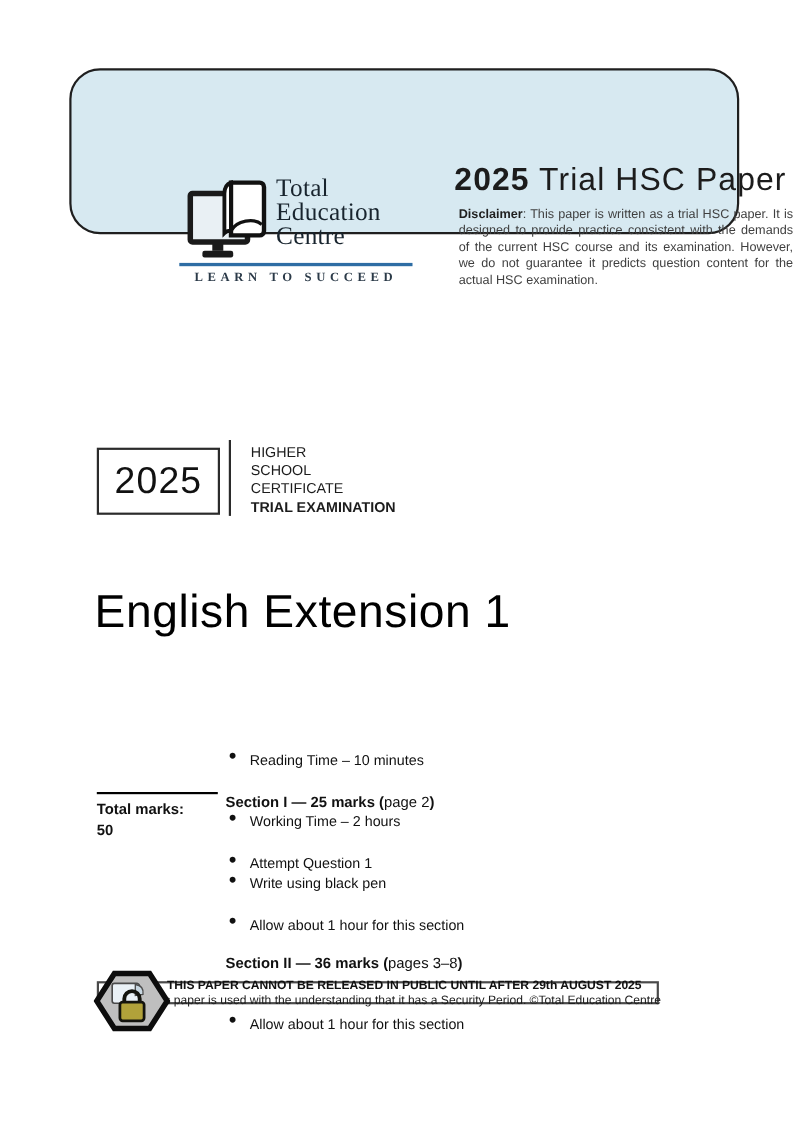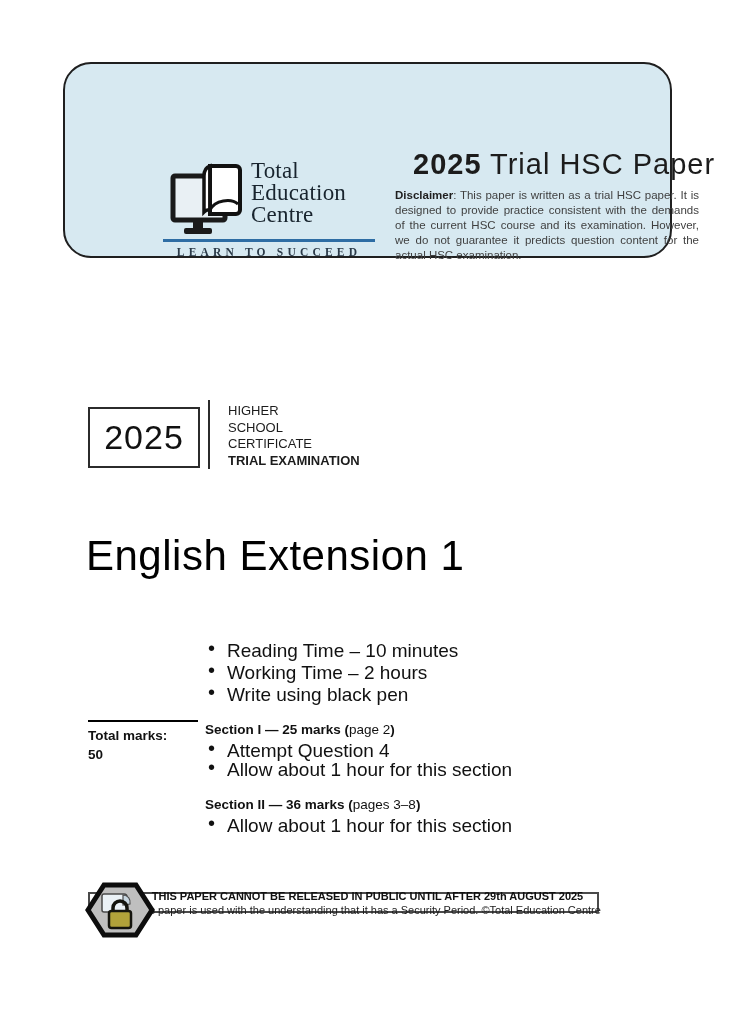--- a/index.html
+++ b/index.html
@@ -4,21 +4,21 @@
 <style>
   * { margin:0; padding:0; box-sizing:border-box; }
   body { background:#ffffff; font-family:"Liberation Sans", sans-serif; }
   .page {
     position:relative; width:729px; height:1024px; background:#ffffff;
     overflow:hidden; margin:0 auto;
   }
 
   
   .header-box {
-    position:absolute; left:63px; top:62px; width:609px; height:196px;
+    position:absolute; left:63px; top:62px; width:609px; height:151px;
     background:#d7e9f1; border:2px solid #1f1f1f; border-radius:28px;
   }
   .logo-icon { position:absolute; left:100px; top:94px; }
   .logo-name {
     position:absolute; left:186px; top:96px;
     font-family:"Liberation Serif", serif; font-size:23px; line-height:22px;
     color:#18242e; letter-spacing:0.2px;
   }
   .logo-rule {
     position:absolute; left:98px; top:175px; width:212px; height:3px;
@@ -28,21 +28,21 @@
     position:absolute; left:98px; top:182px; width:212px; text-align:center;
     font-family:"Liberation Serif", serif; font-size:11.5px; font-weight:bold;
     letter-spacing:4.2px; color:#2b3a48; white-space:nowrap;
   }
   .header-title {
     position:absolute; left:348px; top:84px; font-size:29px; color:#1c1c1c;
     letter-spacing:1px; white-space:nowrap;
   }
   .header-title .b { font-weight:bold; }
   .disclaimer {
-    position:absolute; left:330px; top:124px; width:304px;
+    position:absolute; left:352px; top:124px; width:304px;
     font-size:11.5px; line-height:15px; text-align:justify; color:#3f3f3f;
   }
   .disclaimer .b { font-weight:bold; color:#1f1f1f; }
 
   
   .badge-year-box {
     position:absolute; left:88px; top:407px; width:112px; height:61px;
     border:2px solid #2b2b2b; display:flex; align-items:center; justify-content:center;
     font-size:34px; color:#111; letter-spacing:1px;
   }
@@ -63,22 +63,23 @@
   
   .rule-head {
     border-top:2px solid #000; padding-top:4px;
     font-weight:bold; font-size:13.5px; line-height:19px; color:#111;
   }
   .gi-head { position:absolute; left:88px; top:638px; width:110px; }
   .tm-head { position:absolute; left:88px; top:720px; width:110px; }
 
   ul.bullets { list-style:none; }
   ul.bullets li {
-    position:relative; padding-left:22px; font-size:19px; line-height:16px;
+    position:relative; padding-left:22px; font-size:13px; line-height:16px;
     color:#111;
+    margin-top:40px;
   }
   ul.bullets li::before {
     content:"\2022"; position:absolute; left:3px; top:-3px; font-size:20px; color:#111;
   }
   .gi-list { position:absolute; left:205px; top:643px; }
   .gi-list li { margin-bottom:6px; }
 
   .sections { position:absolute; left:205px; top:722px; width:360px; }
   .sec-head { font-size:13.5px; color:#111; margin-bottom:6px; }
   .sec-head .b { font-weight:bold; }
@@ -153,21 +154,21 @@
     <div>Total marks:</div>
     <div>50</div>
   </div>
 
   <div class="sections">
     <div class="section-block">
       <div class="sec-head">
         <span class="b">Section I — 25 marks (</span><span>page 2</span><span class="b">)</span>
       </div>
       <ul class="bullets">
-        <li><span>Attempt Question 4</span></li>
+        <li><span>Attempt Question 1</span></li>
         <li><span>Allow about 1 hour for this section</span></li>
       </ul>
     </div>
     <div class="section-block section-2">
       <div class="sec-head">
         <span class="b">Section II — 36 marks (</span><span>pages 3–8</span><span class="b">)</span>
       </div>
       <ul class="bullets">
         <li><span>Allow about 1 hour for this section</span></li>
       </ul>

